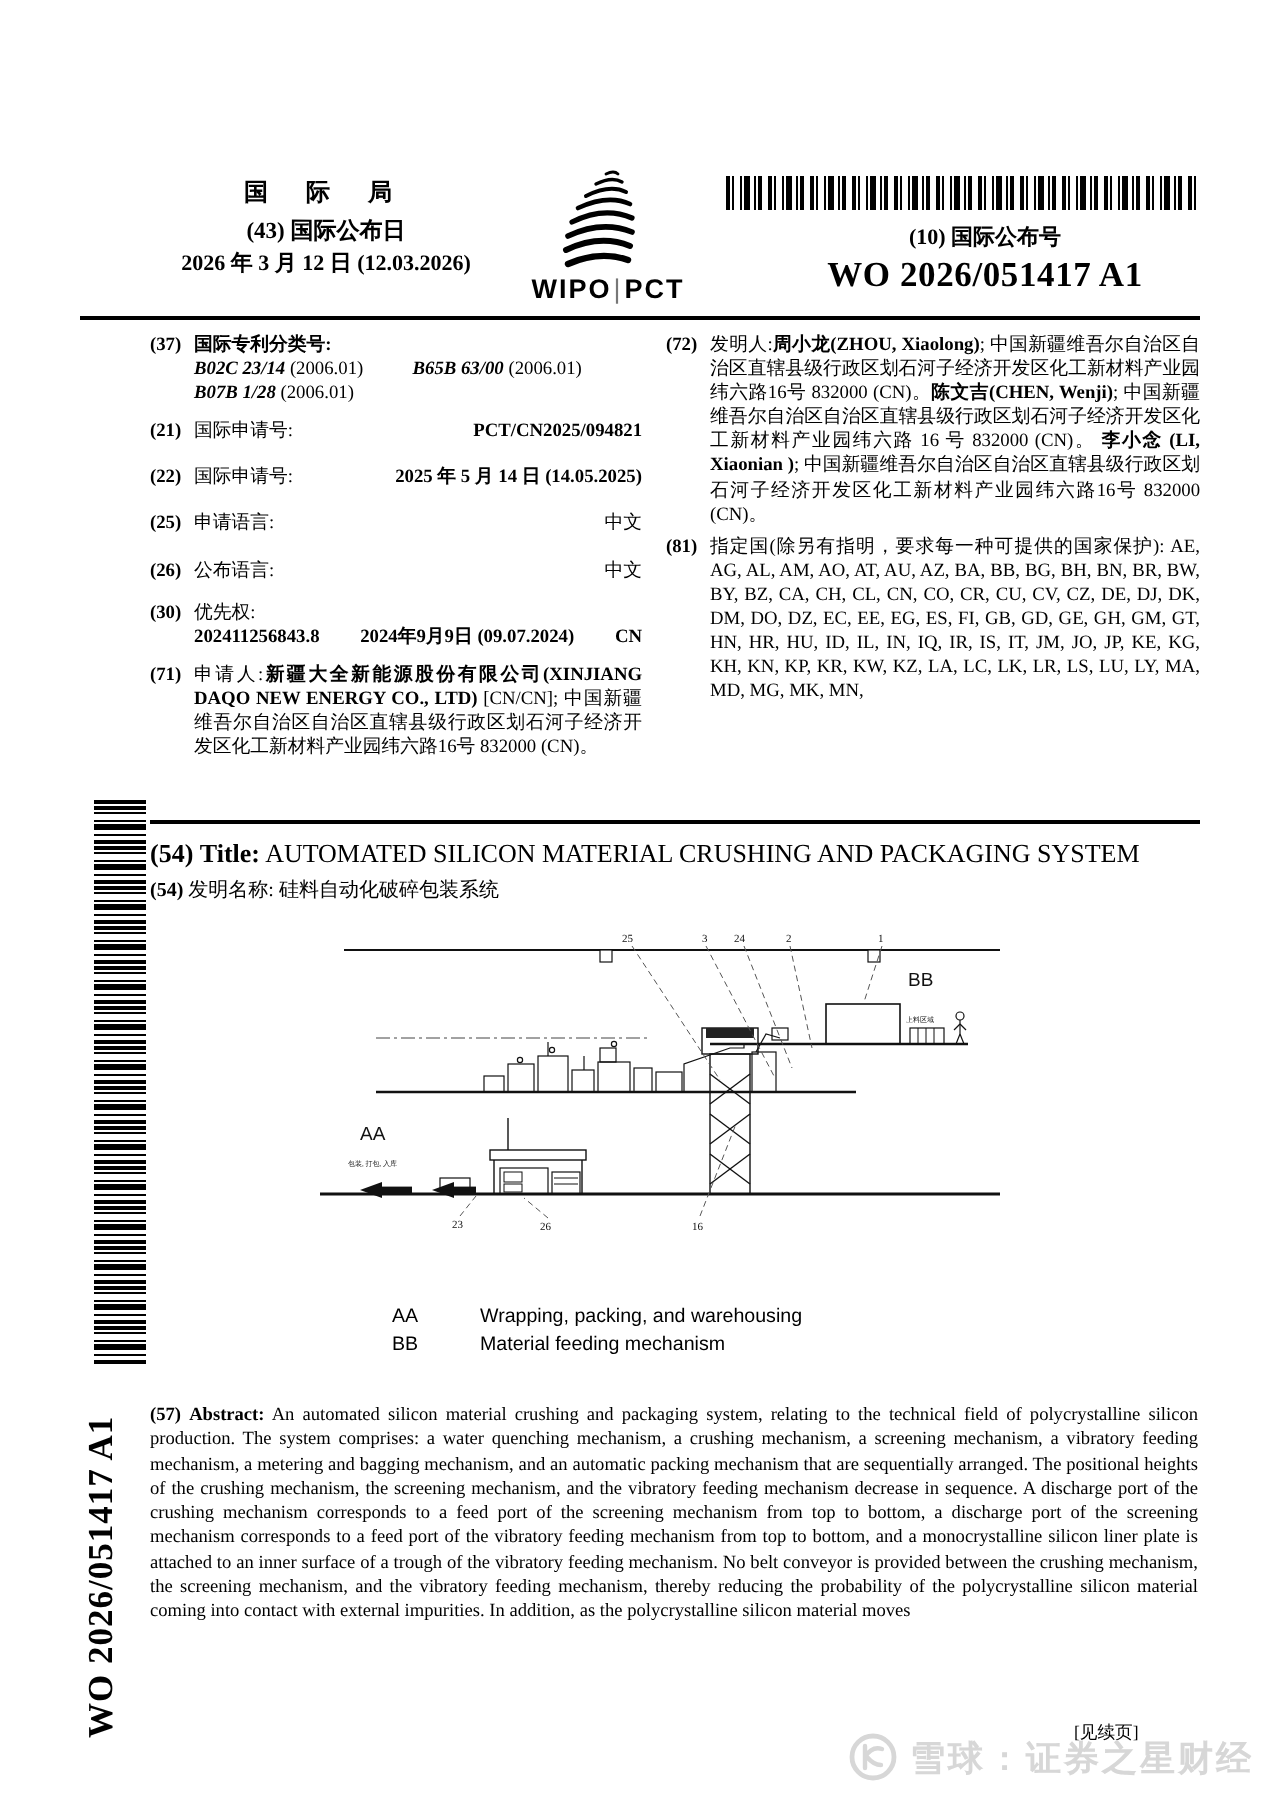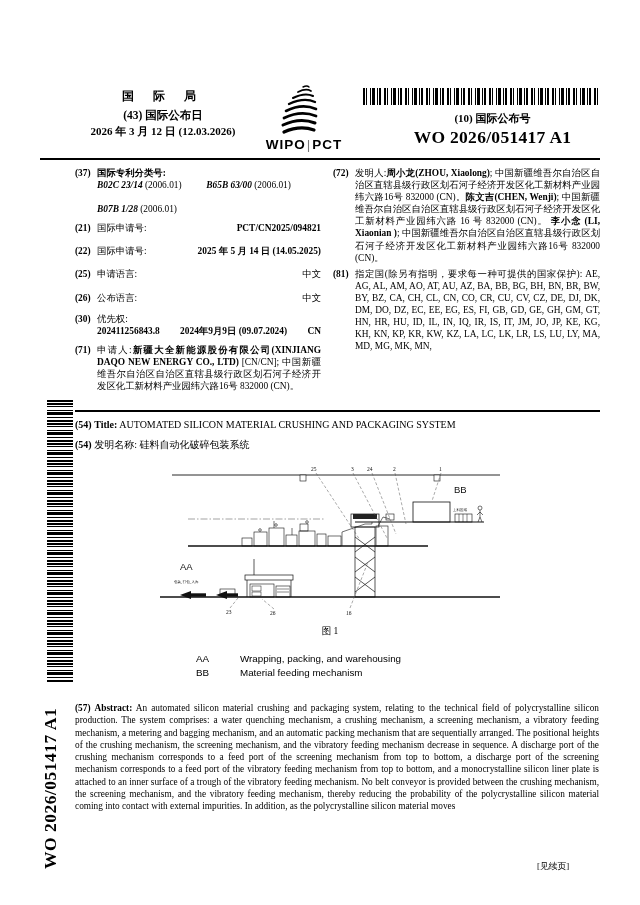--- a/index.html
+++ b/index.html
@@ -36,25 +36,25 @@
   
   .col { position:absolute; top:167px; font-size:9.4px; line-height:12.1px; }
   .col-left  { left:75px;  width:246px; }
   .col-right { left:333px; width:267px; }
   .field { position:relative; padding-left:22px; }
   .fnum { position:absolute; left:0; top:0; font-weight:bold; }
   .blk { font-weight:bold; }
   .bi  { font-weight:bold; font-style:italic; }
   .just { text-align:justify; }
   .rowline { display:flex; justify-content:space-between;text-align:right; }
-  .ipc-grid { display:grid; grid-template-columns:1fr 1.05fr; row-gap:12px; }
+  .ipc-grid { display:grid; grid-template-columns:1fr 1.05fr; row-gap:0; }
   .mb4{margin-bottom:4px}.mb7{margin-bottom:7px}.mb9{margin-bottom:9px}.mb11{margin-bottom:11px}
   
   .rule2 { position:absolute; top:410px; left:75px; width:525px; height:1.5px; background:#000; }
-  .t54 { position:absolute; left:75px; width:525px; font-size:10px; }
+  .t54 { position:absolute; left:75px; width:525px; font-size:13px; }
   .t54-en { top:419px; }
   .t54-zh { top:438px; font-size:10px; }
   
   .fig-svg { position:absolute; top:462px; left:150px; }
   .fig-caption { position:absolute; top:625px; left:150px; width:360px; text-align:center;
                  font-size:9.5px; }
   .legend { position:absolute; top:652px; left:196px;
             font-family:"Liberation Sans",sans-serif; font-size:9.8px; line-height:14px; }
   .legend-row { display:flex; }
   .legend-key { width:44px; }
@@ -287,21 +287,20 @@
     <g stroke="#555" stroke-width="0.5" stroke-dasharray="3 2" fill="none">
       <line x1="80" y1="146" x2="88" y2="136"></line>
       <line x1="124" y1="147" x2="112" y2="137"></line>
       <line x1="200" y1="146" x2="218" y2="100"></line>
     </g>
     <text x="76" y="152" font-size="5.5">23</text>
     <text x="120" y="153" font-size="5.5">26</text>
     <text x="196" y="153" font-size="5.5">16</text>
   </svg>
 
-  <div class="fig-caption">图 1</div>
 
   <div class="legend">
     <div class="legend-row">
       <span class="legend-key">AA</span>
       <span>Wrapping, packing, and warehousing</span>
     </div>
     <div class="legend-row">
       <span class="legend-key">BB</span>
       <span>Material feeding mechanism</span>
     </div>
@@ -310,14 +309,21 @@
   <div class="abstract">
     <span class="blk">(57)</span>
     <span class="blk">Abstract:</span>
     <span>An automated silicon material crushing and packaging system, relating to the technical field of polycrystalline silicon production. The system comprises: a water quenching mechanism, a crushing mechanism, a screening mechanism, a vibratory feeding mechanism, a metering and bagging mechanism, and an automatic packing mechanism that are sequentially arranged. The positional heights of the crushing mechanism, the screening mechanism, and the vibratory feeding mechanism decrease in sequence. A discharge port of the crushing mechanism corresponds to a feed port of the screening mechanism from top to bottom, a discharge port of the screening mechanism corresponds to a feed port of the vibratory feeding mechanism from top to bottom, and a monocrystalline silicon liner plate is attached to an inner surface of a trough of the vibratory feeding mechanism. No belt conveyor is provided between the crushing mechanism, the screening mechanism, and the vibratory feeding mechanism, thereby reducing the probability of the polycrystalline silicon material coming into contact with external impurities. In addition, as the polycrystalline silicon material moves</span>
   </div>
 
   <div class="barcode-side"></div>
   <div class="side-pubno">WO 2026/051417 A1</div>
 
   <div class="continued">[见续页]</div>
+  <div class="watermark">
+    <svg width="25" height="25" viewBox="0 0 25 25">
+      <circle cx="12.5" cy="12.5" r="10.5" fill="none" stroke="#d7d7d7" stroke-width="2.4"></circle>
+      <path d="M8.5,7 L8.5,18 M8.5,12.5 C11,8.5 14,7.5 17,8.5 M9.5,12.5 C12,15.5 14.5,16.5 16.5,16.5" fill="none" stroke="#d7d7d7" stroke-width="2.2" stroke-linecap="round"></path>
+    </svg>
+    <span class="watermark-text">雪球 : 证券之星财经</span>
+  </div>
 
 </div>
 
 </body></html>

